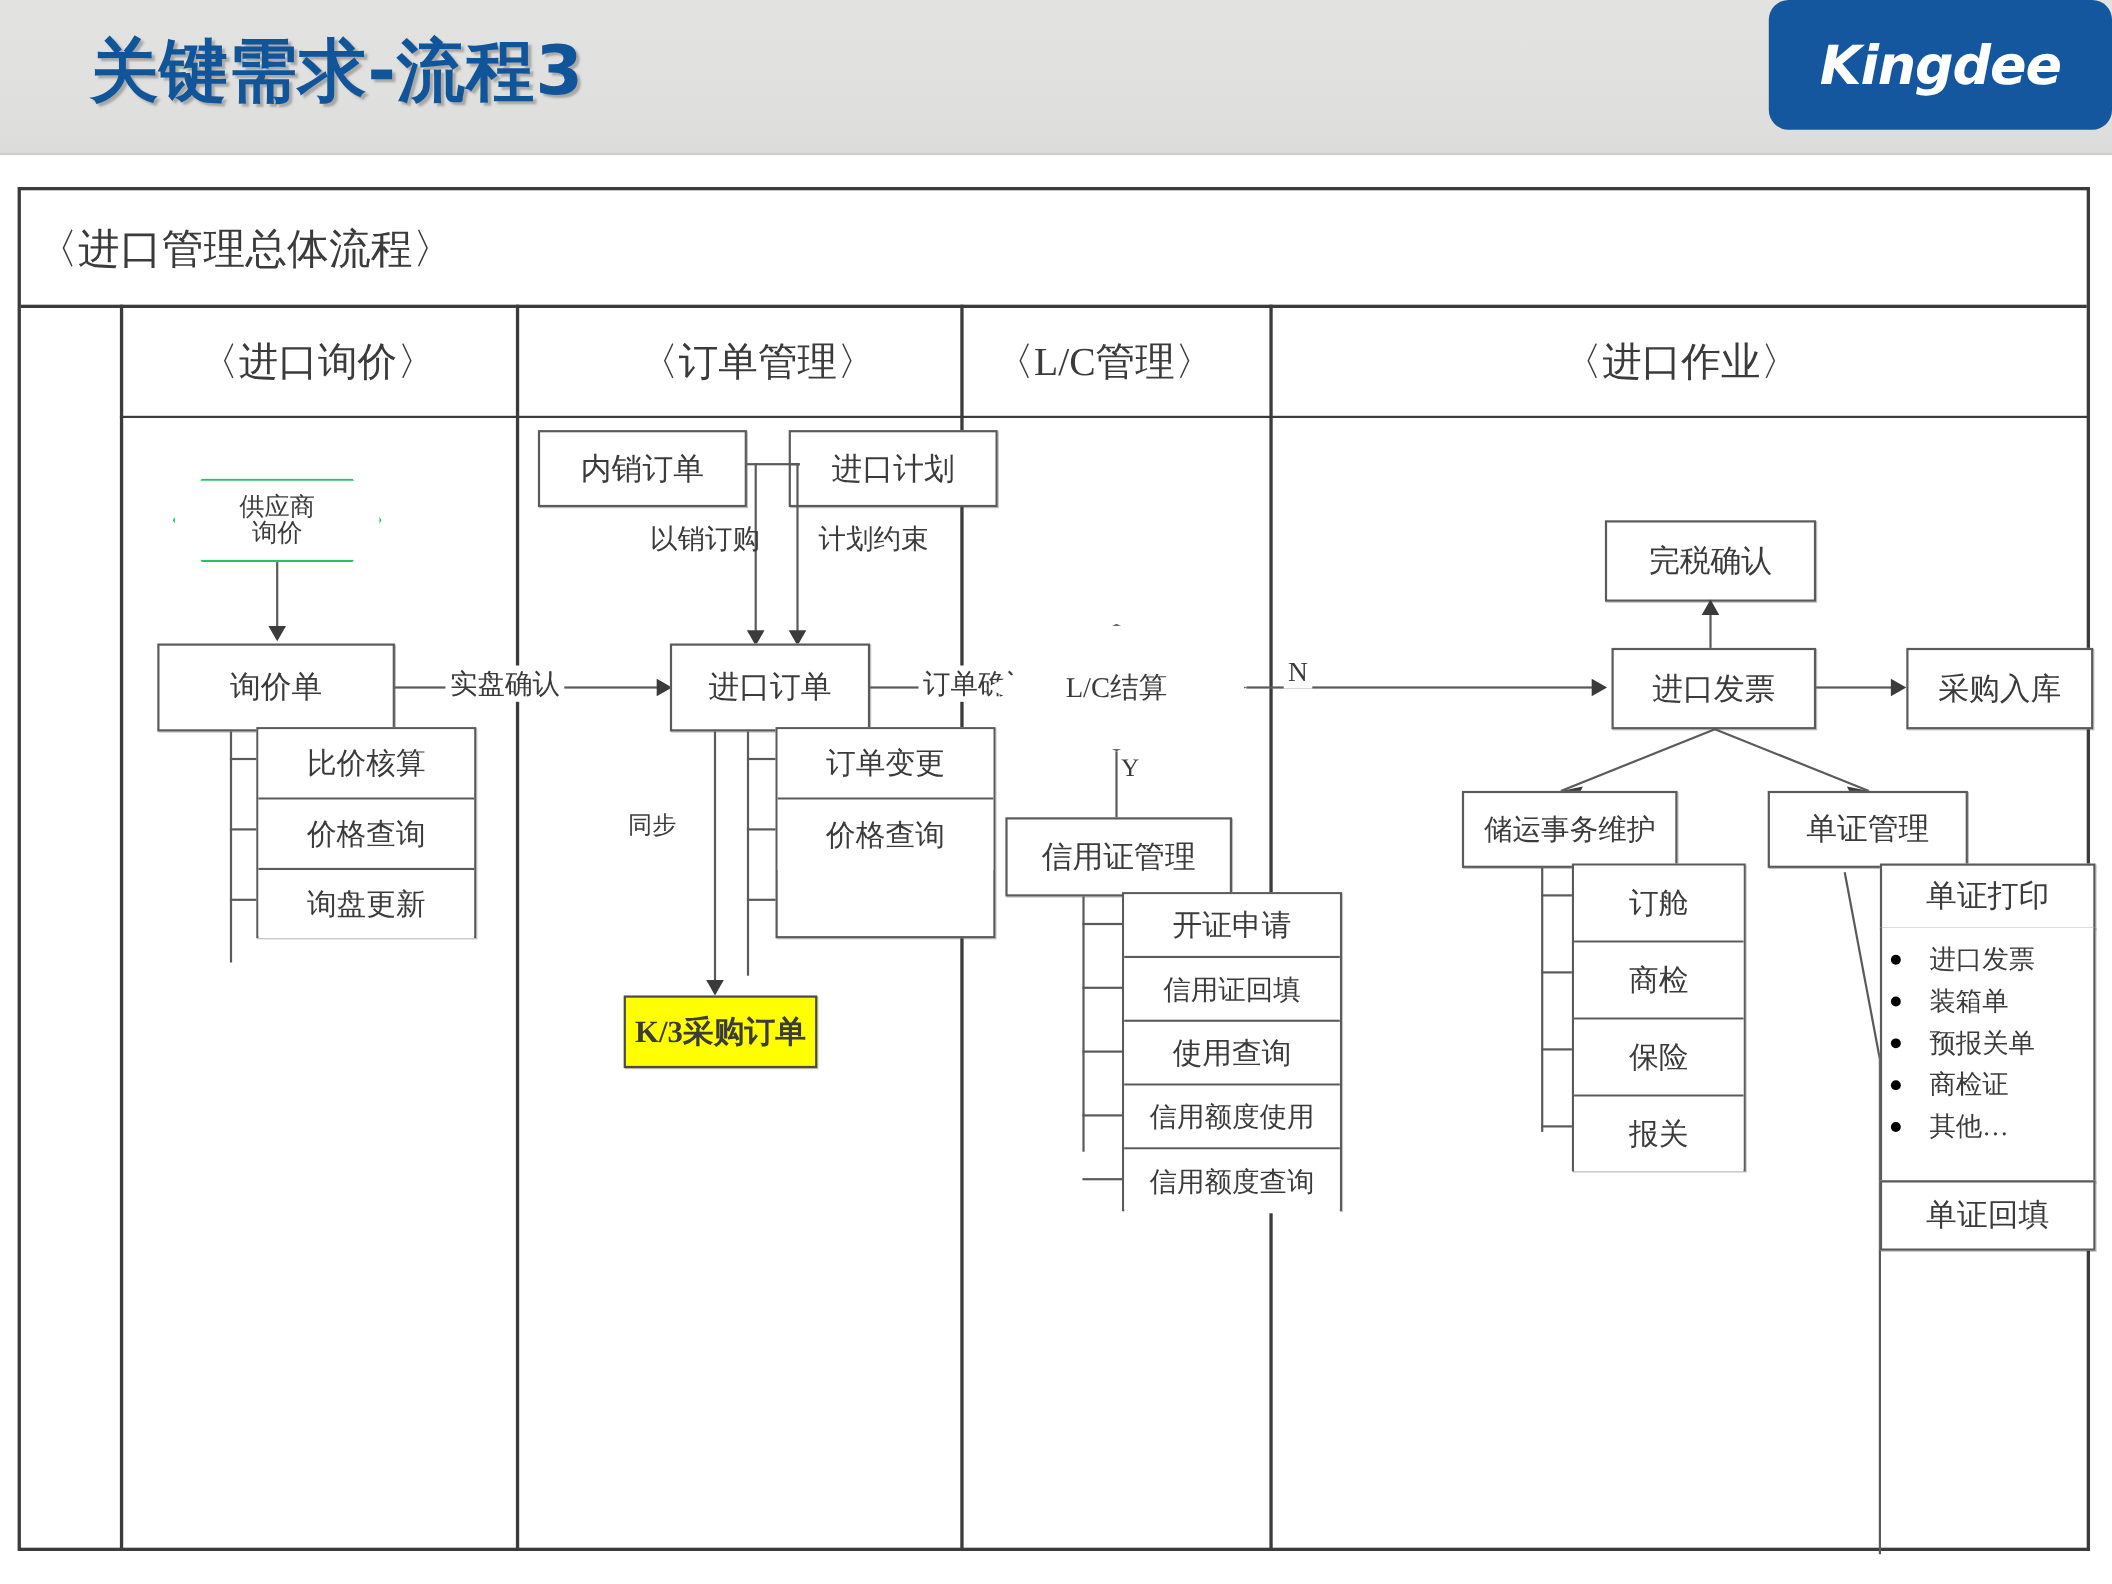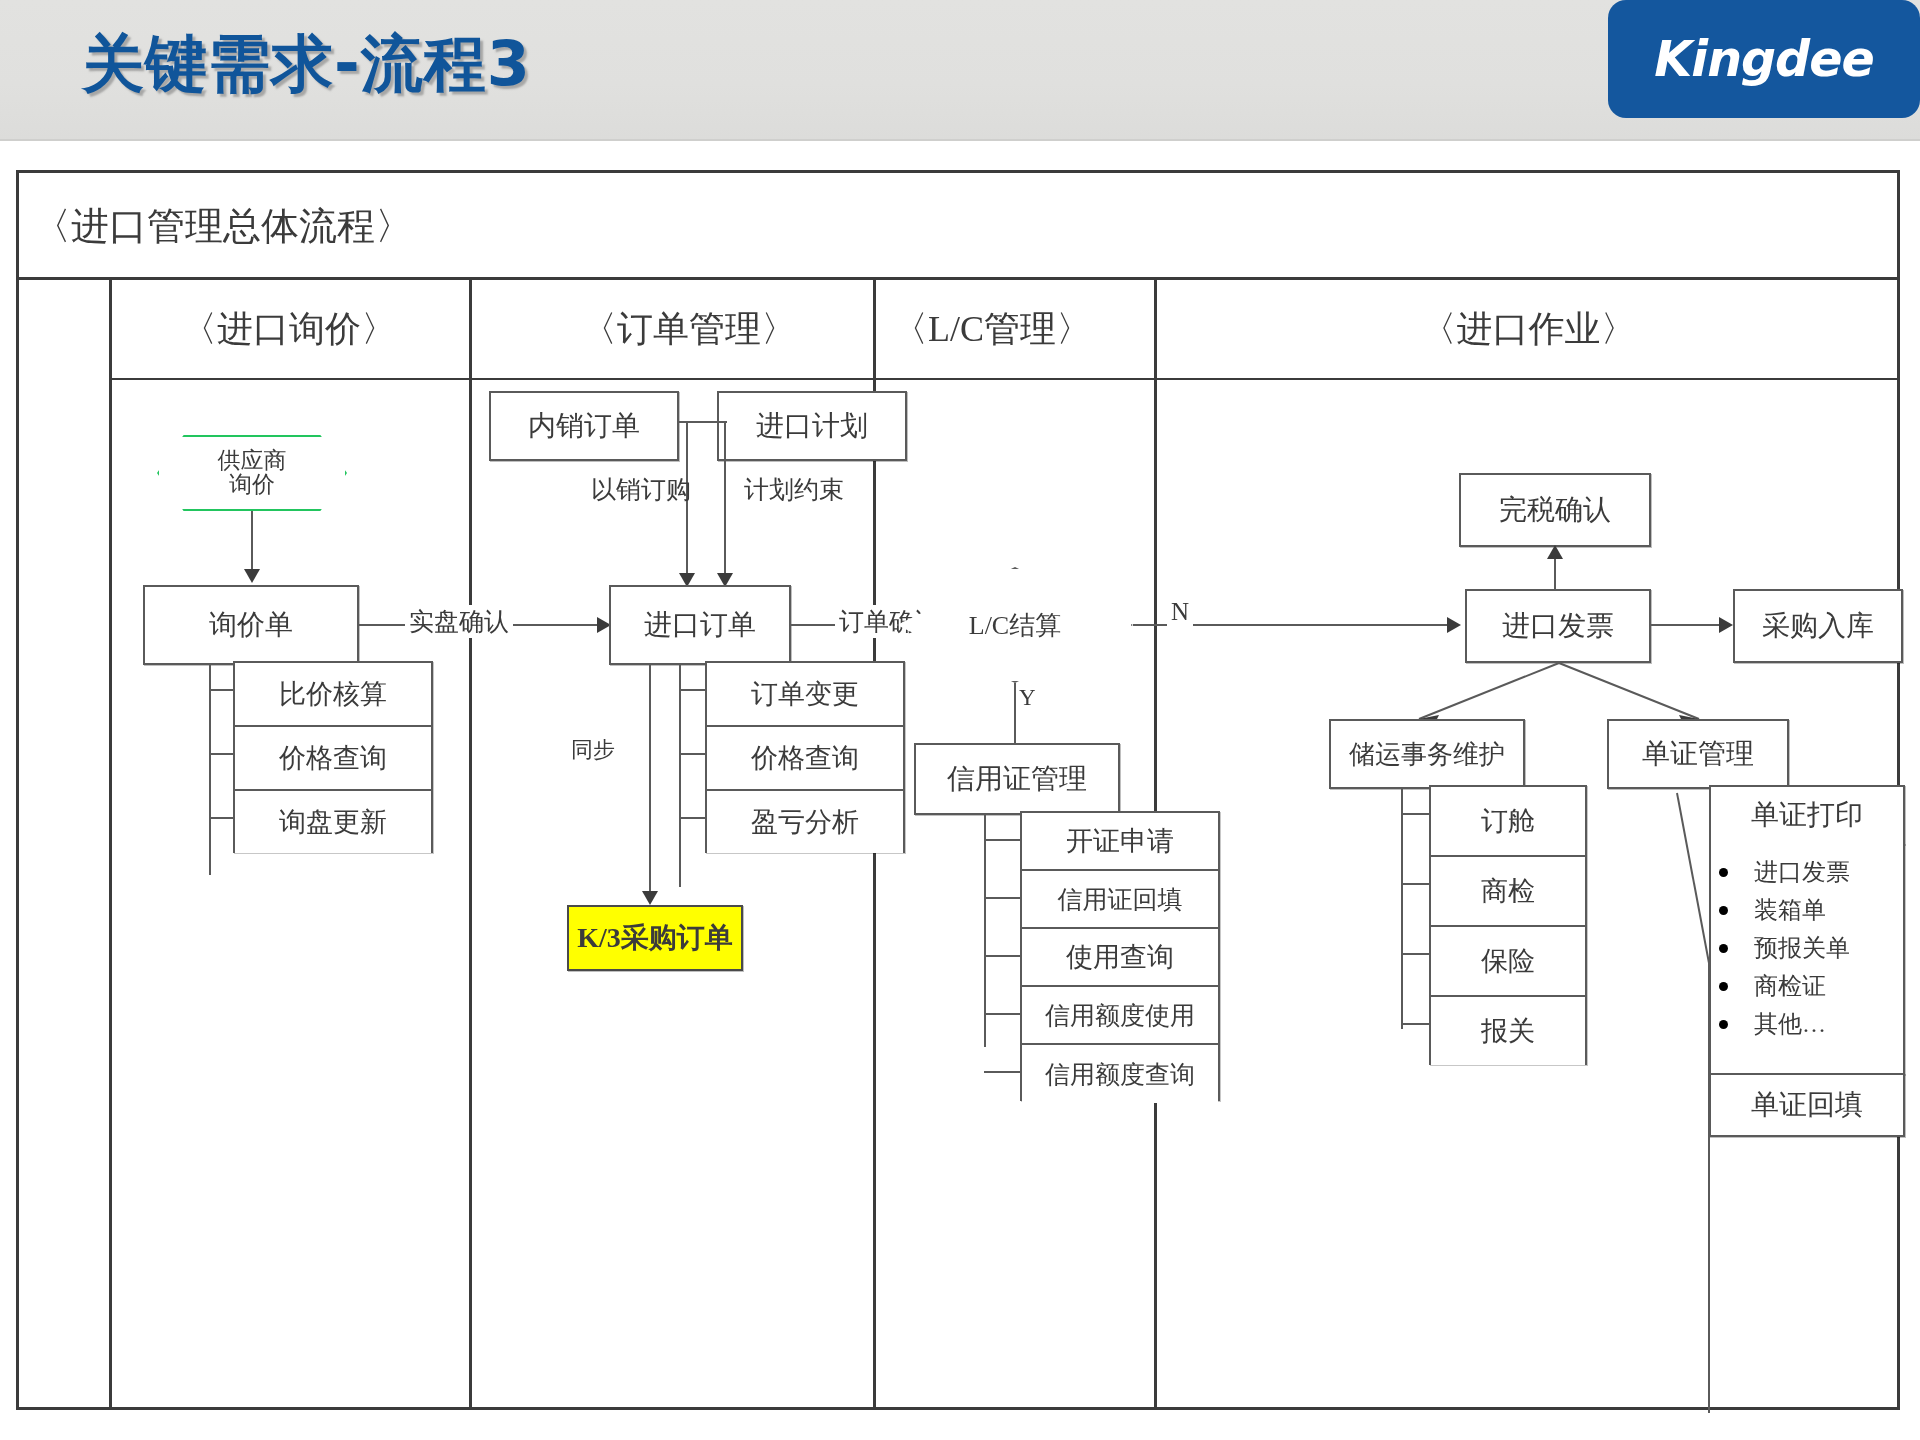--- a/index.html
+++ b/index.html
@@ -58,21 +58,21 @@
   #head-rule2{
     position:absolute;left:90px;top:205px;width:1791px;height:2px;background:#3b3b3b;
   }
   .colhead{
     position:absolute;top:112px;height:88px;
     display:flex;align-items:center;justify-content:center;
     font-size:36px;color:#3b3b3b;white-space:nowrap;
   }
   .colhead.h0{left:90px;width:360px;}
   .colhead.h1{left:453px;width:434px;}
-  .colhead.h2{left:857px;width:232px;}
+  .colhead.h2{left:857px;width:232px;padding-left:12px;}
   .colhead.h3{left:1138px;width:743px;}
 
   
   .node{
     position:absolute;box-sizing:border-box;
     border:2px solid #5a5a5a;background:#ffffff;
     display:flex;align-items:center;justify-content:center;
     font-size:28px;color:#3b3b3b;white-space:nowrap;
     box-shadow:1px 1px 0 rgba(0,0,0,.25);
   }
@@ -206,21 +206,20 @@
   <div class="node" style="left:590px;top:412px;width:182px;height:80px;">进口订单</div>
 
   <div class="vline" style="left:660px;top:492px;height:222px;"></div>
   <div class="hline" style="left:660px;top:516px;width:28px;"></div>
   <div class="hline" style="left:660px;top:580px;width:28px;"></div>
   <div class="hline" style="left:660px;top:644px;width:28px;"></div>
 
   <div class="stack" style="left:686px;top:488px;width:200px;height:192px;">
     <div class="row" style="height:64px;">订单变更</div>
     <div class="row" style="height:64px;">价格查询</div>
-    <div class="row" style="height:62px;">盈亏分析</div>
   </div>
 
   <div class="vline" style="left:630px;top:492px;height:230px;"></div>
   <div class="arrow-d" style="left:623px;top:718px;"></div>
   <div class="tiny-label" style="left:552px;top:562px;font-size:22px;">同步</div>
 
   <div class="node yellow" style="left:548px;top:732px;width:176px;height:66px;">K/3采购订单</div>
 
   <div class="hline" style="left:772px;top:451px;width:250px;"></div>
   <div class="edge-label" style="left:816px;top:432px;">订单确认</div>

